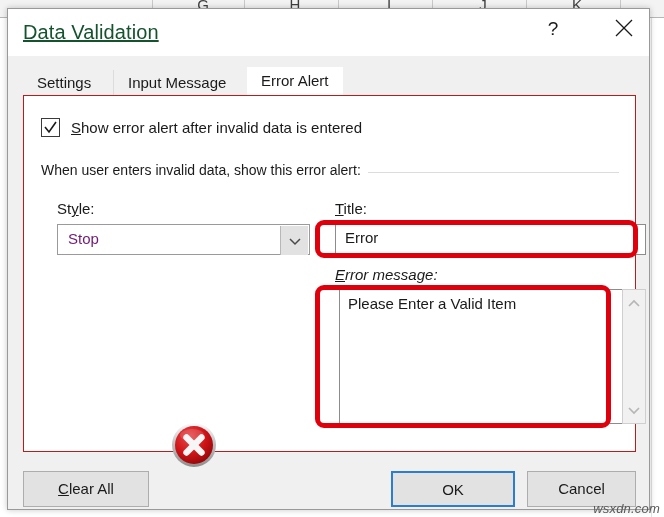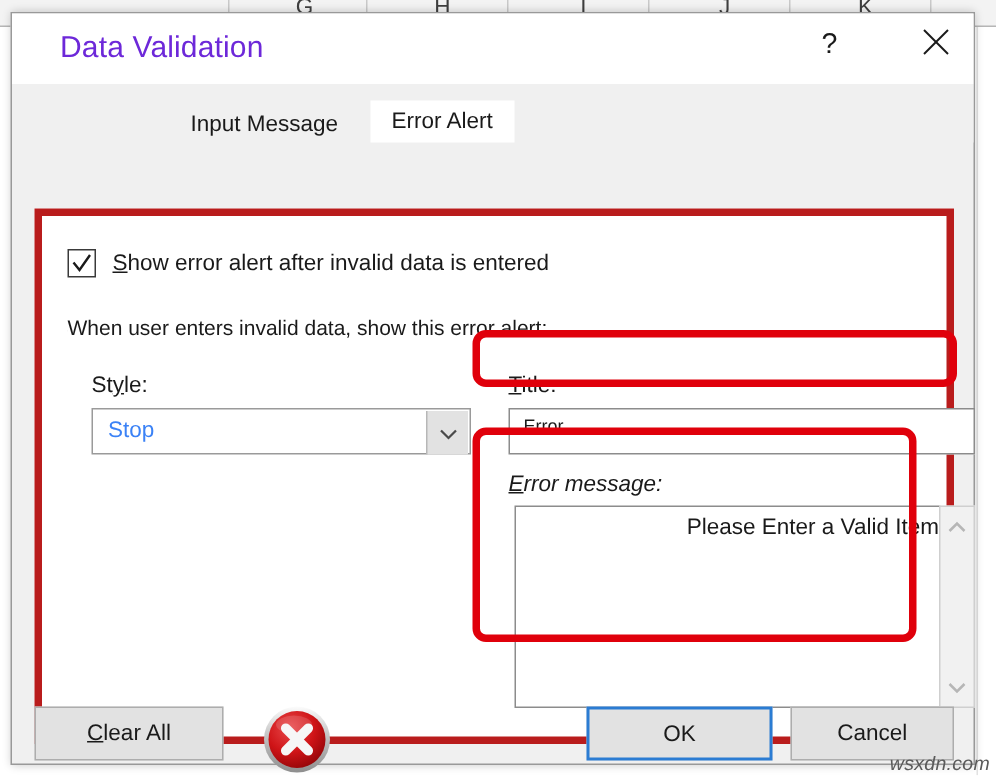--- a/index.html
+++ b/index.html
@@ -73,27 +73,28 @@
   .titlebar {
     position: absolute;
     left: 0; top: 0;
     width: 100%;
     height: 47px;
     background: #ffffff;
     box-sizing: border-box;
   }
   .dlg-title {
     position: absolute;
-    left: 32px;
+    left: 15px;
     top: 12px;
     font-size: 20px;
-    color: #6d28d9;
+    color: #14532d;
     letter-spacing: 0.1px;
     font-family: "Liberation Sans", sans-serif;
     white-space: nowrap;
+    text-decoration: underline;
   }
   .tb-btn {
     position: absolute;
     top: 9px;
     width: 40px;
     height: 30px;
     color: #1a1a1a;
     text-align: center;
     line-height: 30px;
     cursor: default;
@@ -137,23 +138,22 @@
   }
 
   
   .panel {
     position: absolute;
     left: 15px;
     top: 86px;
     width: 613px;
     height: 357px;
     background: #ffffff;
-    border: 5px solid #b91c1c;
-    box-sizing: border-box;
-    margin-top: 44px;
+    border: 1px solid #b91c1c;
+    box-sizing: border-box;
   }
   .cb-row {
     position: absolute;
     left: 17px;
     top: 22px;
     display: flex;
     align-items: center;
     cursor: default;
   }
   .checkbox {
@@ -211,21 +211,21 @@
     height: 31px;
     background: #ffffff;
     border: 1px solid #9a9a9a;
     box-sizing: border-box;
   }
   .combo-text {
     position: absolute;
     left: 10px;
     top: 5px;
     font-size: 15px;
-    color: #3b82f6;
+    color: #701a75;
   }
   .combo-btn {
     position: absolute;
     right: 1px;
     top: 1px;
     width: 28px;
     height: 29px;
     background: #e2e2e2;
     border-left: 1px solid #b7b7b7;
     box-sizing: border-box;
@@ -249,21 +249,21 @@
 
   .text-input {
     position: absolute;
     left: 311px;
     top: 128px;
     width: 311px;
     height: 31px;
     background: #ffffff;
     border: 1px solid #8c8c8c;
     box-sizing: border-box;
-    font-size: 12px;
+    font-size: 15px;
     color: #1a1a1a;
     padding: 4px 0 0 9px;
   }
   .textarea-wrap {
     position: absolute;
     left: 311px;
     top: 193px;
     width: 311px;
     height: 135px;
   }
@@ -273,21 +273,20 @@
     width: 284px;
     height: 135px;
     background: #ffffff;
     border: 1px solid #8c8c8c;
     box-sizing: border-box;
     font-size: 15px;
     color: #1a1a1a;
     padding: 5px 0 0 8px;
     overflow: hidden;
     white-space: pre-wrap;
-    text-align: right;
   }
   .vscroll {
     position: absolute;
     right: 0; top: 0;
     width: 24px;
     height: 135px;
     background: #f1f1f1;
     border: 1px solid #cfcfcf;
     box-sizing: border-box;
   }
@@ -381,20 +380,21 @@
 
       <div class="tb-btn tb-close">
         <svg width="20" height="20" viewBox="0 0 20 20" aria-hidden="true">
           <line x1="2" y1="2" x2="18" y2="18" stroke="#1a1a1a" stroke-width="1.3"></line>
           <line x1="18" y1="2" x2="2" y2="18" stroke="#1a1a1a" stroke-width="1.3"></line>
         </svg>
       </div>
     </div>
 
     <div class="tabstrip">
+      <div class="tab" style="left:15px">Settings</div>
       <div class="tab" style="left:105px">Input Message</div>
       <div class="tab active" style="left:239px">Error Alert</div>
     </div>
 
     <div class="panel">
 
       <div class="cb-row">
         <span class="checkbox">
           <svg width="15" height="15" viewBox="0 0 15 15" aria-hidden="true">
             <polyline points="2,7 6,12 13,2" fill="none" stroke="#1a1a1a" stroke-width="1.6"></polyline>

